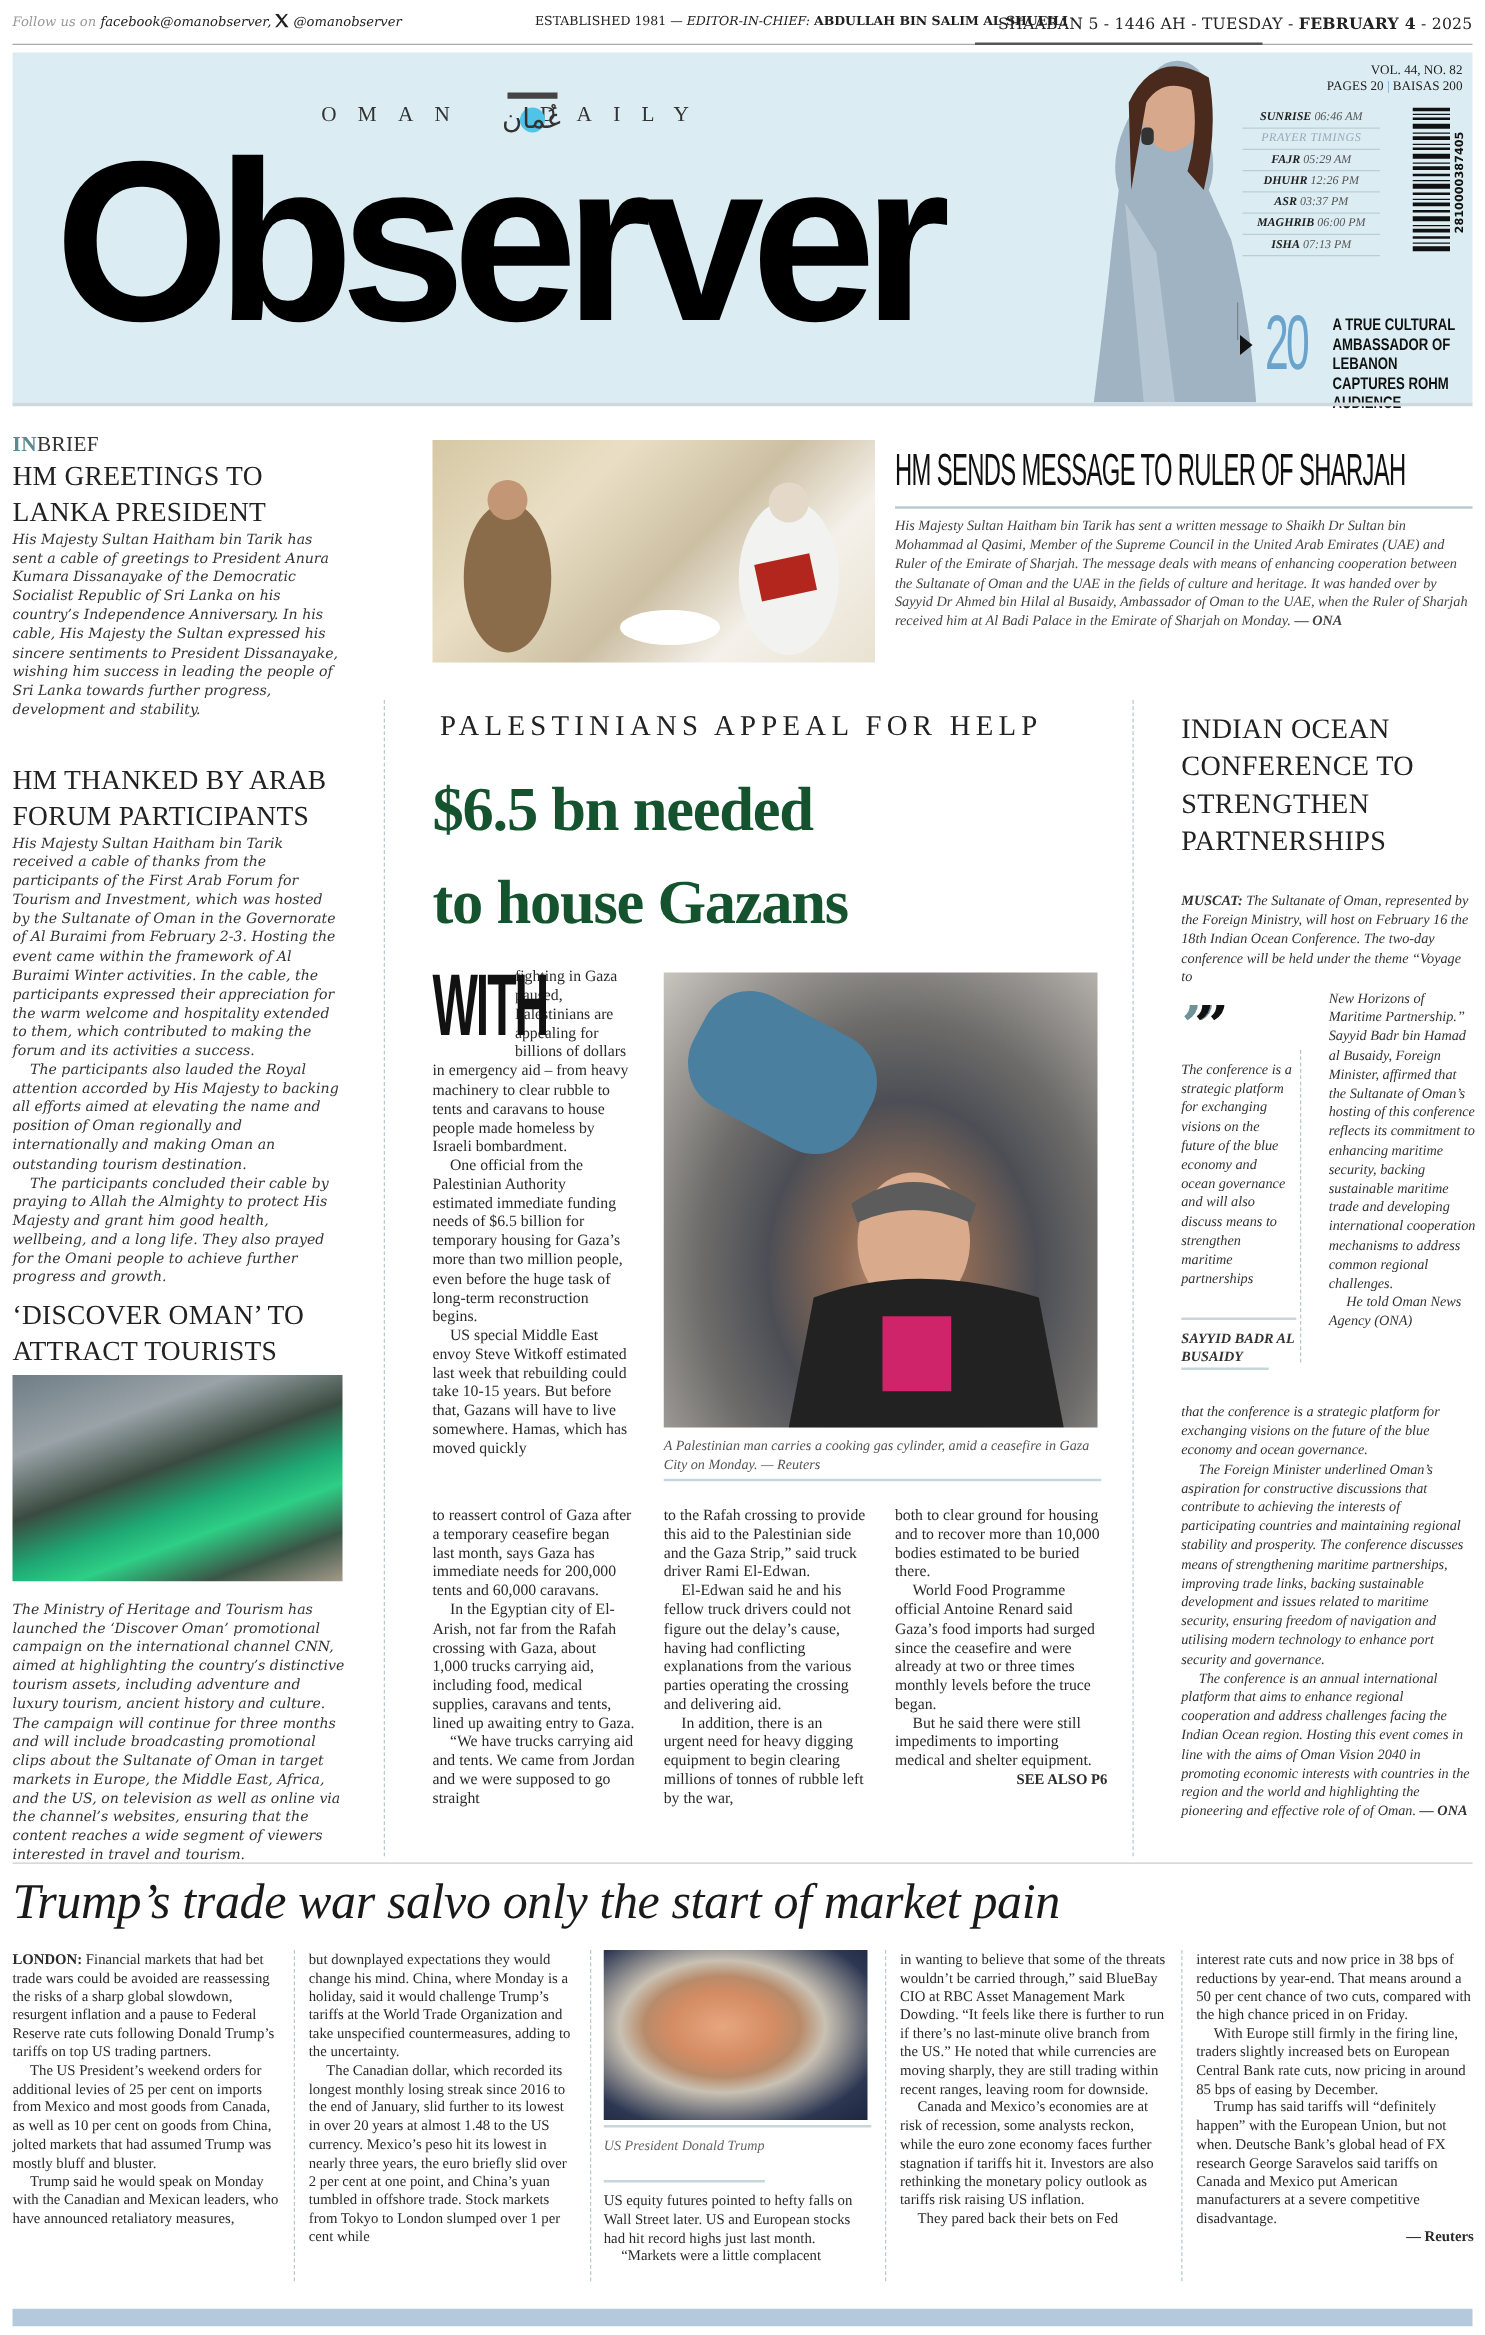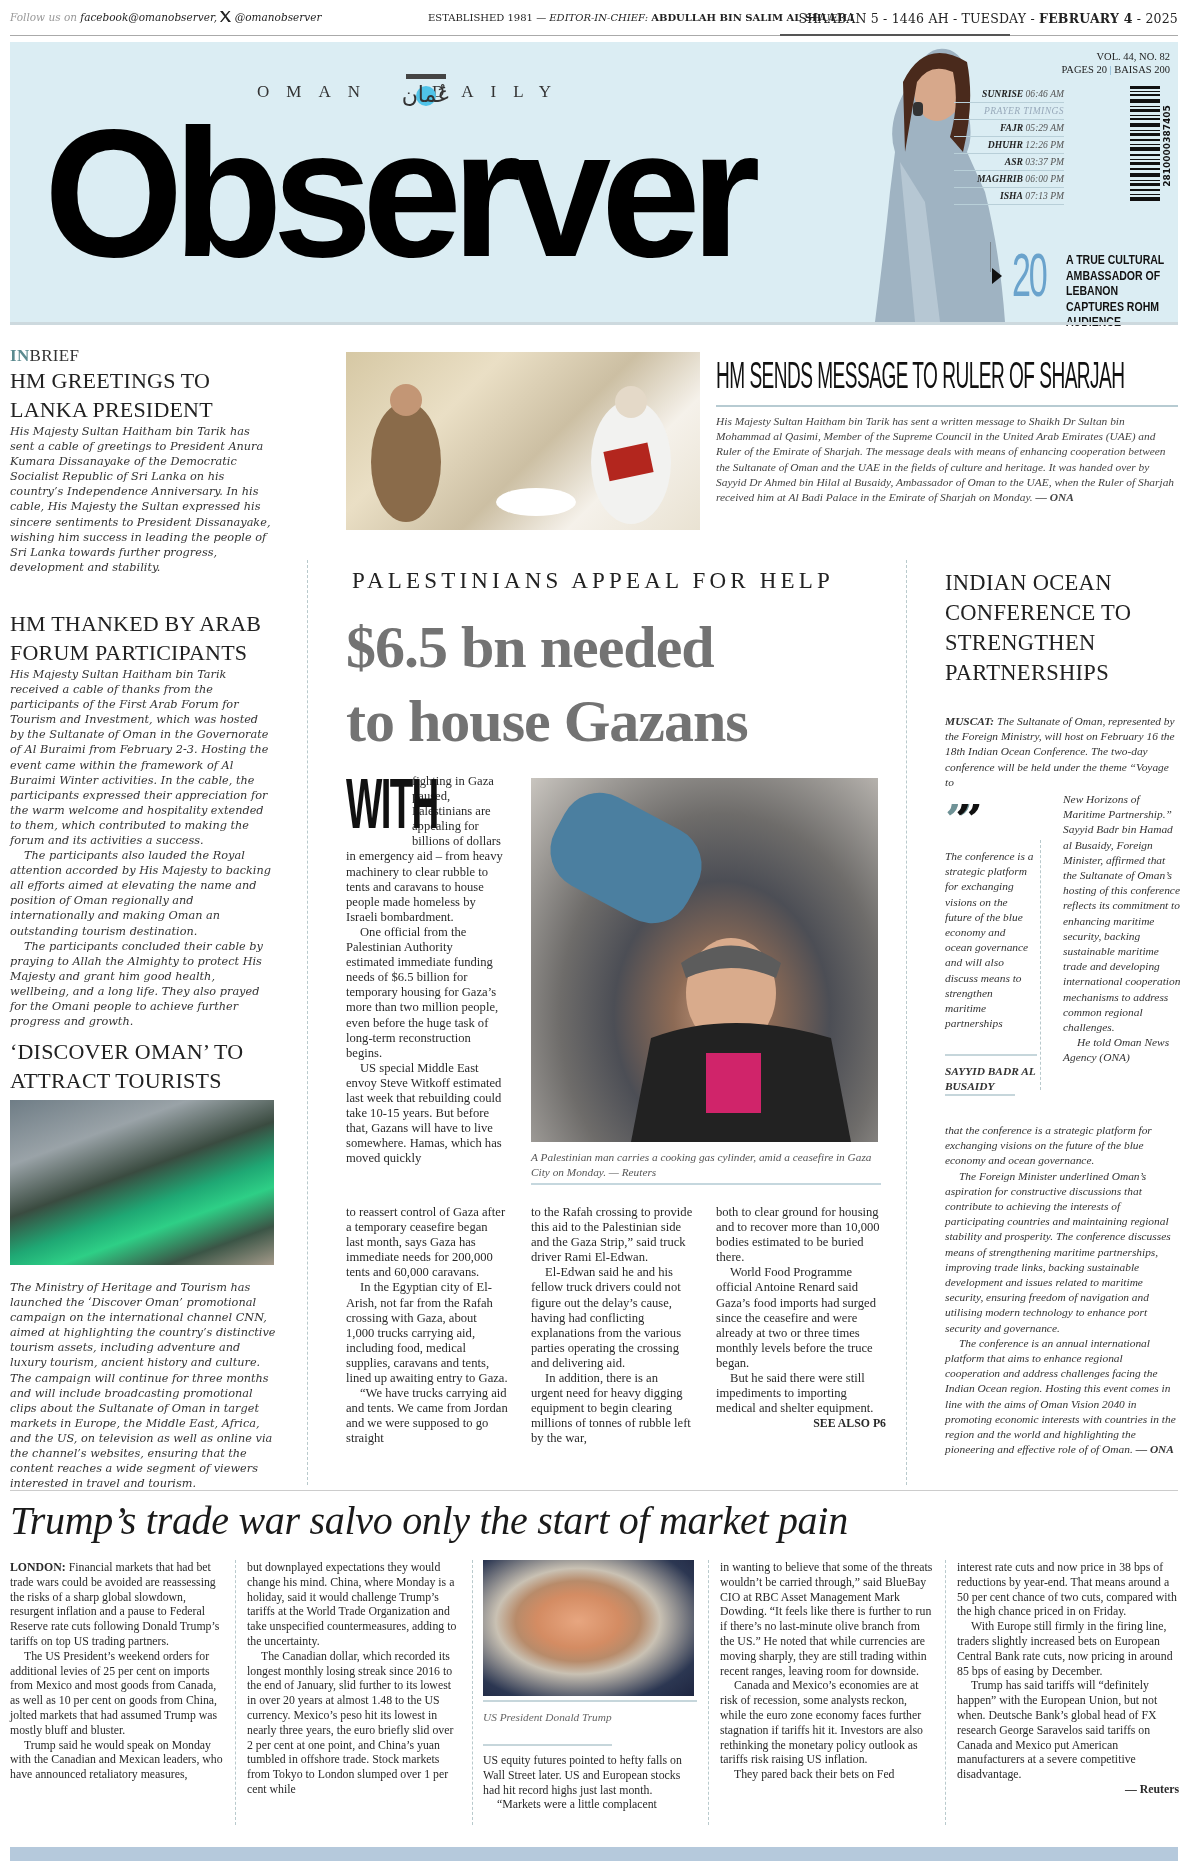--- a/index.html
+++ b/index.html
@@ -16,21 +16,21 @@
   #topbar .date{position:absolute;right:0;top:11px;font-size:12.5px;letter-spacing:.2px}
   #topbar .uline{position:absolute;left:770px;width:230px;bottom:-1px;height:2px;background:#555}
 
   
   #masthead{left:10px;top:42px;width:1168px;height:280px;background:#dbedf3}
   #masthead .omandaily{position:absolute;left:247px;top:40px;font-size:17px;letter-spacing:17px;color:#333}
   #masthead .arabic{position:absolute;left:392px;top:30px;width:48px;height:36px}
   #masthead .logo{position:absolute;left:34px;top:60px;font-family:"Liberation Sans","DejaVu Sans",sans-serif;font-weight:bold;font-size:160px;letter-spacing:-9px;color:#000;line-height:1;transform:scaleX(1.12) scaleY(1.14);transform-origin:left top}
   #masthead .singer{position:absolute;left:845px;top:0;width:150px;height:280px}
   #masthead .vol{position:absolute;right:8px;top:8px;text-align:right;font-size:10.5px;line-height:13px;color:#222}
-  #masthead .prayer{position:absolute;left:944px;top:44px;width:110px;text-align:right;font-size:9.6px;line-height:16px;font-style:italic}
+  #masthead .prayer{position:absolute;left:984px;top:44px;width:110px;text-align:center;font-size:9.6px;line-height:16px;font-style:italic}
   #masthead .prayer .row{border-bottom:1px solid #b8cfd8}
   #masthead .prayer .row b{font-weight:bold}
   #masthead .prayer .row span{color:#555}
   #masthead .prayer .hdr{color:#9ab;letter-spacing:.4px}
   #masthead .barcode{position:absolute;left:1120px;top:44px;width:46px;height:120px}
   #masthead .teaser{position:absolute;left:980px;top:200px;width:188px;height:80px}
   #masthead .teaser .arrow{position:absolute;left:0;top:0;width:14px;height:80px}
   #masthead .teaser .num{position:absolute;left:22px;top:2px;font-family:"Liberation Sans",sans-serif;font-size:62px;color:#6aa3cc;letter-spacing:-4px;transform:scaleX(.55);transform-origin:left top;line-height:1}
   #masthead .teaser .txt{position:absolute;left:76px;top:10px;font-family:"Liberation Sans",sans-serif;font-weight:bold;font-size:13.5px;line-height:15.5px;color:#111;transform:scaleX(.78);transform-origin:left top;width:130px}
 
@@ -47,21 +47,21 @@
   .leftdiv{position:absolute;left:307px;top:560px;width:0;height:925px;border-left:1px dashed #b8c9cc}
 
   
   #sharjah-photo{left:346px;top:352px;width:354px;height:178px;background:linear-gradient(135deg,#d6c8a4 0%,#eadfc5 30%,#ccbfa3 55%,#f5f1ea 75%,#e9e2d2 100%)}
   #sharjah-head{left:716px;top:358px;font-family:"Liberation Sans",sans-serif;font-size:36px;color:#111;letter-spacing:-1px;transform:scaleX(.53);transform-origin:left top;white-space:nowrap;line-height:1}
   #sharjah-rule{left:716px;top:405px;width:462px;height:2px;background:#b7cbd2}
   #sharjah-body{left:716px;top:414px;width:462px;font-size:11.4px;line-height:15.2px;font-style:italic;color:#444}
 
   
   #gaza-kicker{left:352px;top:568px;font-size:23px;letter-spacing:4.2px;color:#222}
-  #gaza-head{left:346px;top:610px;font-size:60px;font-weight:bold;line-height:74px;color:#737373;letter-spacing:-1px}
+  #gaza-head{left:346px;top:610px;font-size:50px;font-weight:bold;line-height:74px;color:#14532d;letter-spacing:-1px}
   #gaza-col1{left:346px;top:774px;width:157px;font-size:12.6px;line-height:15.1px;color:#2a2a2a}
   #gaza-col1 .drop{float:left;font-family:"Liberation Sans",sans-serif;font-weight:bold;font-size:70px;line-height:60px;height:62px;margin-right:6px;transform:scaleX(.55);transform-origin:left top;width:60px;letter-spacing:-3px;color:#111}
   .p-ind{text-indent:14px}
   #gaza-photo{left:531px;top:778px;width:347px;height:364px;background:radial-gradient(ellipse at 55% 65%,#c99b7d 0%,#8c6a55 18%,#4c4e55 40%,#6e6c6a 60%,#c9c5bf 100%)}
   #gaza-caption{left:531px;top:1150px;width:350px;font-size:11.3px;line-height:14.5px;font-style:italic;color:#555;padding-bottom:4px;border-bottom:2px solid #c5d7de}
   .gz-col{font-size:12.6px;line-height:15.1px;color:#2a2a2a;position:absolute}
   #gaza-col1b{left:346px;top:1205px;width:162px}
   #gaza-col2{left:531px;top:1205px;width:162px}
   #gaza-col3{left:716px;top:1205px;width:170px}
   .seealso{text-align:right;font-weight:bold;font-size:11.8px}

